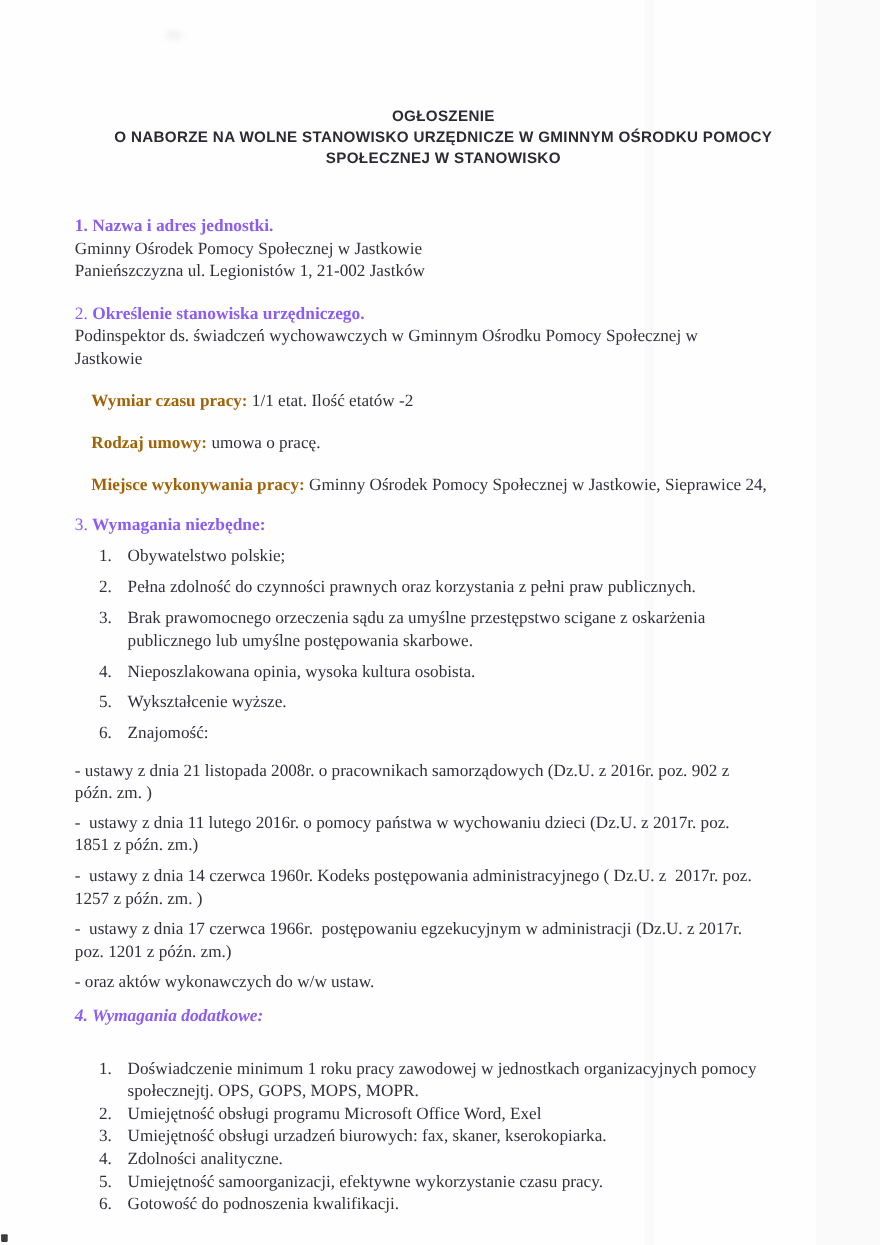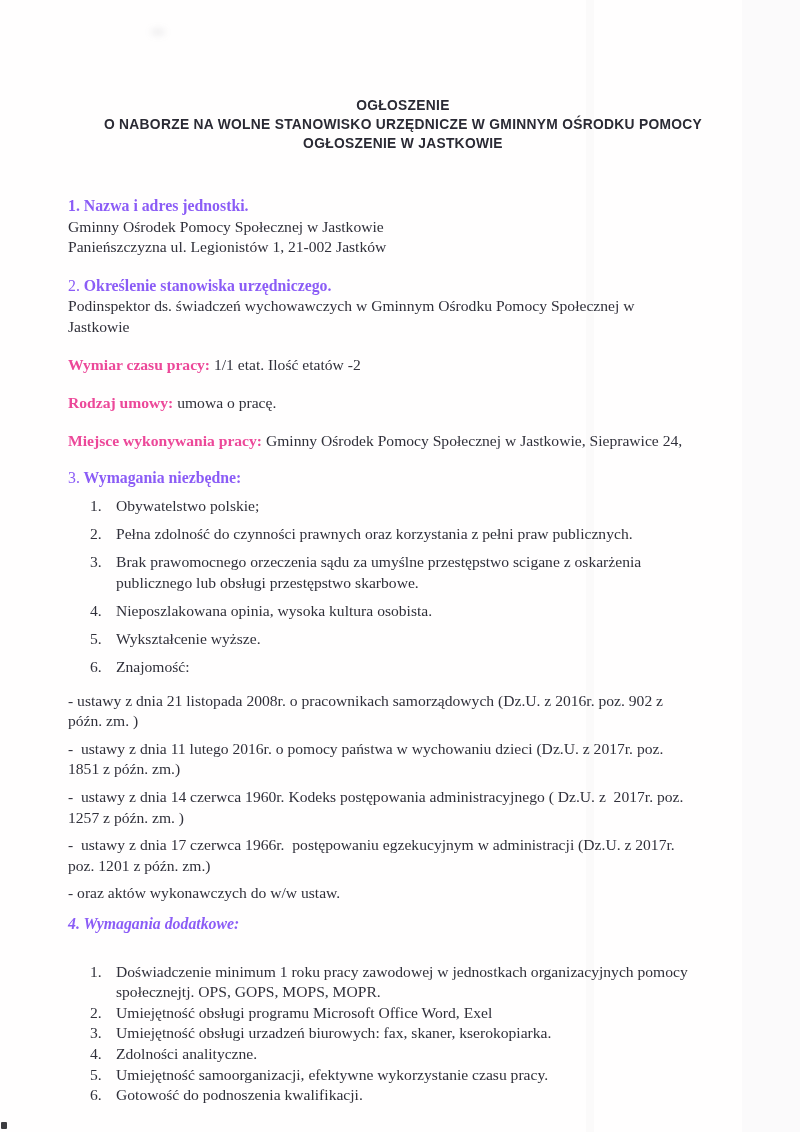--- a/index.html
+++ b/index.html
@@ -64,21 +64,21 @@
   .sec-num-plain { font-weight: 400; }
 
   #sec1-h { margin-top: 43px; }
   #sec2-h { margin-top: 18px; }
   #detail-0 { margin-top: 17px; }
   #detail-1 { margin-top: 18px; }
   #detail-2 { margin-top: 17px; }
   #sec3-h  { margin-top: 17px; }
   #sec4-h  { margin-top: 10px; font-style: italic; }
 
-  b.dlabel { font-weight: 700; color: #ec4899; }
+  b.dlabel { font-weight: 700; color: #a16207; margin-left: 15px; }
 
   ol.req-list {
     list-style: none;
     counter-reset: n;
     margin: 7px 0 0 0;
     padding: 0 0 0 22px;
   }
   ol.req-list li {
     counter-increment: n;
     position: relative;
@@ -97,21 +97,21 @@
   .laws p { margin-bottom: 7px; }
 </style>
 </head>
 <body>
 
 <div class="page">
 
   <h1 class="title">
     <span class="tline">OGŁOSZENIE</span>
     <span class="tline">O NABORZE NA WOLNE STANOWISKO URZĘDNICZE W GMINNYM OŚRODKU POMOCY</span>
-    <span class="tline">OGŁOSZENIE W JASTKOWIE</span>
+    <span class="tline">SPOŁECZNEJ W STANOWISKO</span>
   </h1>
 
   <p class="sec-h" id="sec1-h"><span>1.</span> <span>Nazwa i adres jednostki.</span></p>
   <p>
       <span class="ln">Gminny Ośrodek Pomocy Społecznej w Jastkowie</span>
       <span class="ln">Panieńszczyzna ul. Legionistów 1, 21-002 Jastków</span>
     </p>
 
   <p class="sec-h" id="sec2-h"><span class="sec-num-plain">2.</span> <span>Określenie stanowiska urzędniczego.</span></p>
   <p>
@@ -122,21 +122,21 @@
   <p id="detail-0"><b class="dlabel">Wymiar czasu pracy:</b> <span>1/1 etat. Ilość etatów -2</span></p>
 
   <p id="detail-1"><b class="dlabel">Rodzaj umowy:</b> <span>umowa o pracę.</span></p>
 
   <p id="detail-2"><b class="dlabel">Miejsce wykonywania pracy:</b> <span>Gminny Ośrodek Pomocy Społecznej w Jastkowie, Sieprawice 24,</span></p>
 
   <p class="sec-h" id="sec3-h"><span class="sec-num-plain">3.</span> <span>Wymagania niezbędne:</span></p>
   <ol class="req-list">
     <li><span>Obywatelstwo polskie;</span></li>
     <li><span>Pełna zdolność do czynności prawnych oraz korzystania z pełni praw publicznych.</span></li>
-    <li><span>Brak prawomocnego orzeczenia sądu za umyślne przestępstwo scigane z oskarżenia</span><span class="ln">publicznego lub obsługi przestępstwo skarbowe.</span></li>
+    <li><span>Brak prawomocnego orzeczenia sądu za umyślne przestępstwo scigane z oskarżenia</span><span class="ln">publicznego lub umyślne postępowania skarbowe.</span></li>
     <li><span>Nieposzlakowana opinia, wysoka kultura osobista.</span></li>
     <li><span>Wykształcenie wyższe.</span></li>
     <li><span>Znajomość:</span></li>
   </ol>
 
   <div class="laws">
     <p>
         <span class="ln">- ustawy z dnia 21 listopada 2008r. o pracownikach samorządowych (Dz.U. z 2016r. poz. 902 z</span>
         <span class="ln">późn. zm. )</span>
       </p>

